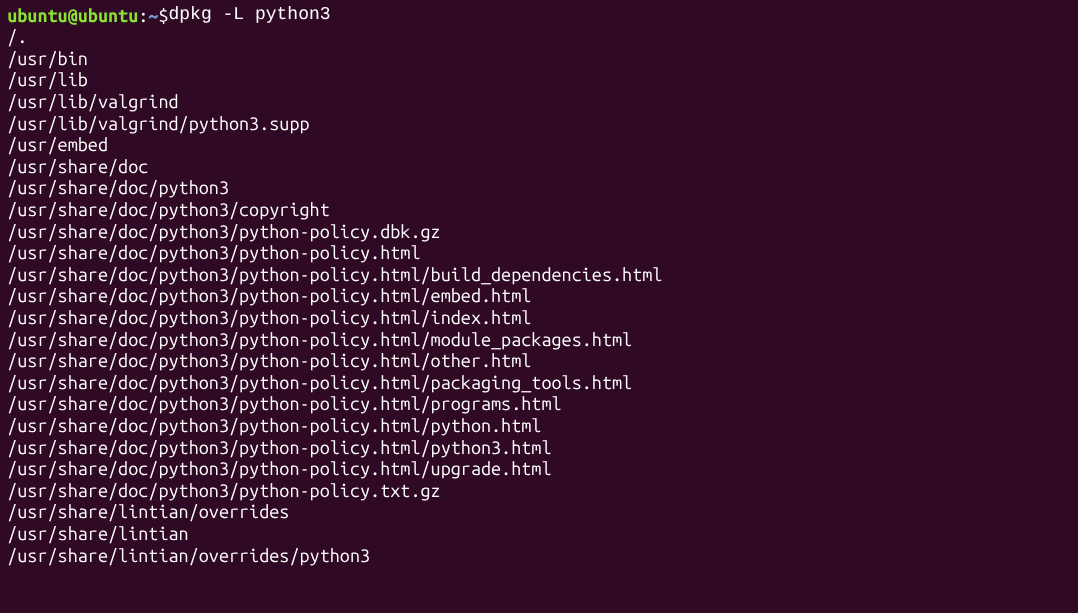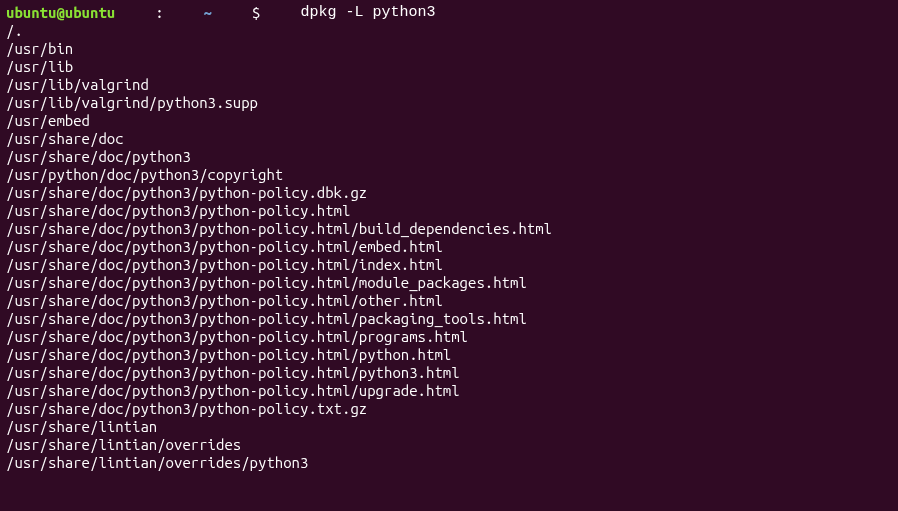--- a/index.html
+++ b/index.html
@@ -14,21 +14,20 @@
       line-height: 18px;
       color: #ffffff;
       width: 898px;
       height: 511px;
       overflow: hidden;
       padding: 4px 6px;
     }
     .prompt-line {
       display: flex;
       flex-wrap: nowrap;
-      gap: 40px;
     }
     .user-host {
       color: #8ae234;
       font-weight: bold;
     }
     .colon {
       color: #ffffff;
     }
     .path {
       color: #729fcf;
@@ -59,31 +58,31 @@
   </div>
   <div>
     <div class="output-line">/.</div>
     <div class="output-line">/usr/bin</div>
     <div class="output-line">/usr/lib</div>
     <div class="output-line">/usr/lib/valgrind</div>
     <div class="output-line">/usr/lib/valgrind/python3.supp</div>
     <div class="output-line">/usr/embed</div>
     <div class="output-line">/usr/share/doc</div>
     <div class="output-line">/usr/share/doc/python3</div>
-    <div class="output-line">/usr/python/doc/python3/copyright</div>
+    <div class="output-line">/usr/share/doc/python3/copyright</div>
     <div class="output-line">/usr/share/doc/python3/python-policy.dbk.gz</div>
     <div class="output-line">/usr/share/doc/python3/python-policy.html</div>
     <div class="output-line">/usr/share/doc/python3/python-policy.html/build_dependencies.html</div>
     <div class="output-line">/usr/share/doc/python3/python-policy.html/embed.html</div>
     <div class="output-line">/usr/share/doc/python3/python-policy.html/index.html</div>
     <div class="output-line">/usr/share/doc/python3/python-policy.html/module_packages.html</div>
     <div class="output-line">/usr/share/doc/python3/python-policy.html/other.html</div>
     <div class="output-line">/usr/share/doc/python3/python-policy.html/packaging_tools.html</div>
     <div class="output-line">/usr/share/doc/python3/python-policy.html/programs.html</div>
     <div class="output-line">/usr/share/doc/python3/python-policy.html/python.html</div>
     <div class="output-line">/usr/share/doc/python3/python-policy.html/python3.html</div>
     <div class="output-line">/usr/share/doc/python3/python-policy.html/upgrade.html</div>
     <div class="output-line">/usr/share/doc/python3/python-policy.txt.gz</div>
+    <div class="output-line">/usr/share/lintian/overrides</div>
     <div class="output-line">/usr/share/lintian</div>
-    <div class="output-line">/usr/share/lintian/overrides</div>
     <div class="output-line">/usr/share/lintian/overrides/python3</div>
   </div>
 </div>
 
 </body></html>

